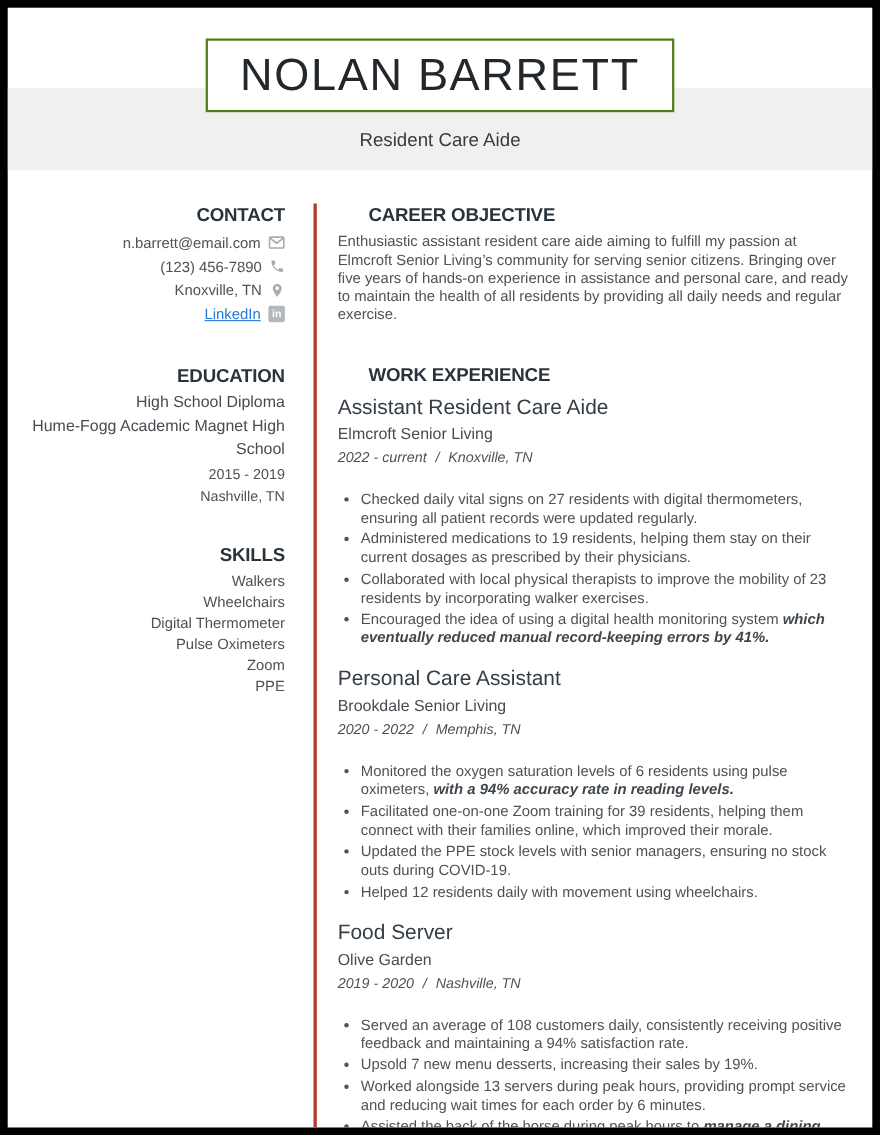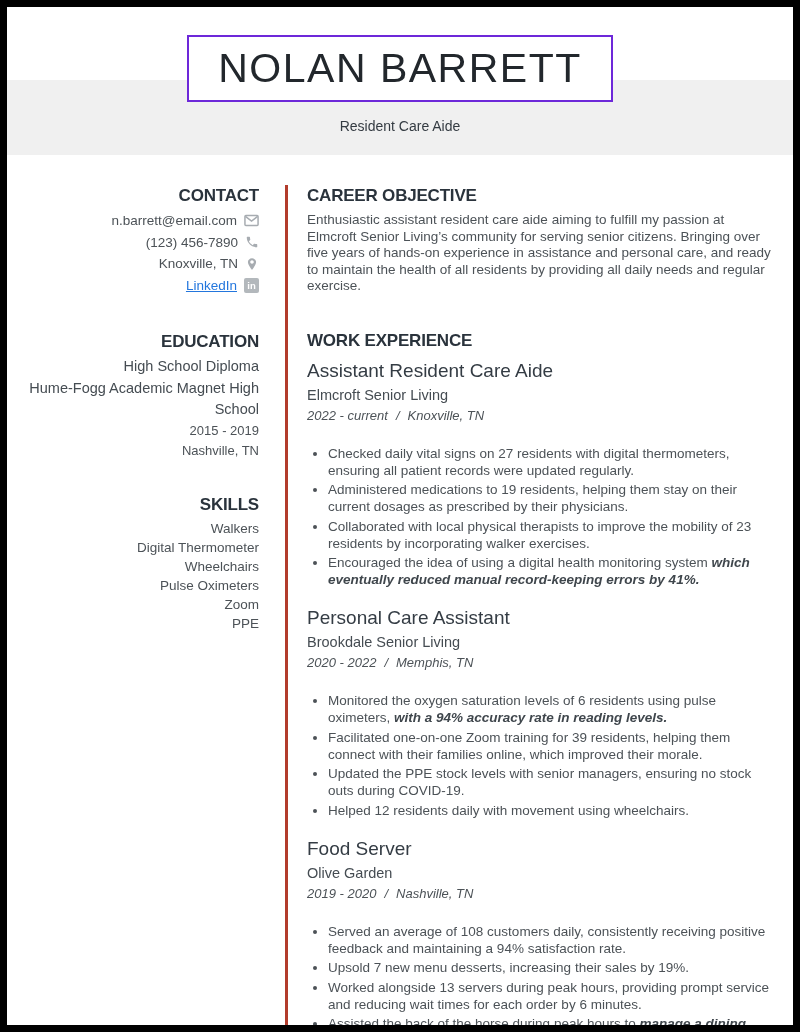--- a/index.html
+++ b/index.html
@@ -5,31 +5,31 @@
   * { margin:0; padding:0; box-sizing:border-box; }
   html,body { background:#000; }
   body { width:800px; height:1032px; font-family:"Liberation Sans", sans-serif; position:relative; }
   .frame { position:absolute; inset:0; background:#000; }
   .page { position:absolute; left:7px; top:7px; width:786px; height:1018px; background:#fff; overflow:hidden; }
 
   
   .header { position:relative; height:148px; }
   .band { position:absolute; left:0; top:73px; width:100%; height:75px; background:#f0f0f0; }
   .name-box { position:absolute; top:28px; left:50%; transform:translateX(-50%); width:426px; height:67px;
-              background:#fff; border:2px solid #6d28d9; z-index:2; display:flex; align-items:center; justify-content:center; }
+              background:#fff; border:2px solid #4d7c0f; z-index:2; display:flex; align-items:center; justify-content:center; }
   .name { font-size:41px; color:#22272c; letter-spacing:1.5px; font-weight:400; white-space:nowrap; }
-  .job-title-band { position:absolute; top:111px; width:100%; text-align:center; font-size:14px; color:#343b42; z-index:2; }
+  .job-title-band { position:absolute; top:111px; width:100%; text-align:center; font-size:17px; color:#343b42; z-index:2; }
 
   
   .content { display:flex; margin-top:30px; align-items:stretch; }
   .left-col { width:252px; text-align:right; flex:0 0 auto; }
   .divider { width:3px; background:#b23c2c; margin-left:26px; flex:0 0 auto; }
   .right-col { flex:1 1 auto; padding-left:19px; padding-right:19px; padding-bottom:26px; }
 
-  .sec-heading { font-size:17px; font-weight:700; color:#2a333c; letter-spacing:-0.2px; line-height:22px; }
+  .sec-heading { font-size:17px; font-weight:700; color:#2a333c; letter-spacing:-0.2px; line-height:22px;margin-left:28px; }
   .left-col .sec-heading { margin-bottom:3px; }
 
   
   .contact-row { display:flex; justify-content:flex-end; align-items:center; gap:7px; height:21.5px;
                  font-size:13.5px; color:#4c5257; }
   .contact-row svg { flex:0 0 auto; display:block; }
   .link { color:#2376dd; text-decoration:underline; cursor:pointer; }
   .li-badge { width:15px; height:15px; background:#b3b8bc; border-radius:2px; color:#fff; font-size:9.5px;
               font-weight:700; display:flex; align-items:center; justify-content:center; line-height:1; }
 
@@ -106,23 +106,23 @@
         <div class="edu-degree">High School Diploma</div>
         <div class="edu-school">Hume-Fogg Academic Magnet High School</div>
         <div class="edu-dates">2015 - 2019</div>
         <div class="edu-location">Nashville, TN</div>
 
         <div class="sec-heading skills-heading">SKILLS</div>
         <div>
 
             <div class="skill">Walkers</div>
 
+            <div class="skill">Wheelchairs</div>
+
             <div class="skill">Digital Thermometer</div>
-
-            <div class="skill">Wheelchairs</div>
 
             <div class="skill">Pulse Oximeters</div>
 
             <div class="skill">Zoom</div>
 
             <div class="skill">PPE</div>
 
         </div>
       </div>
 

